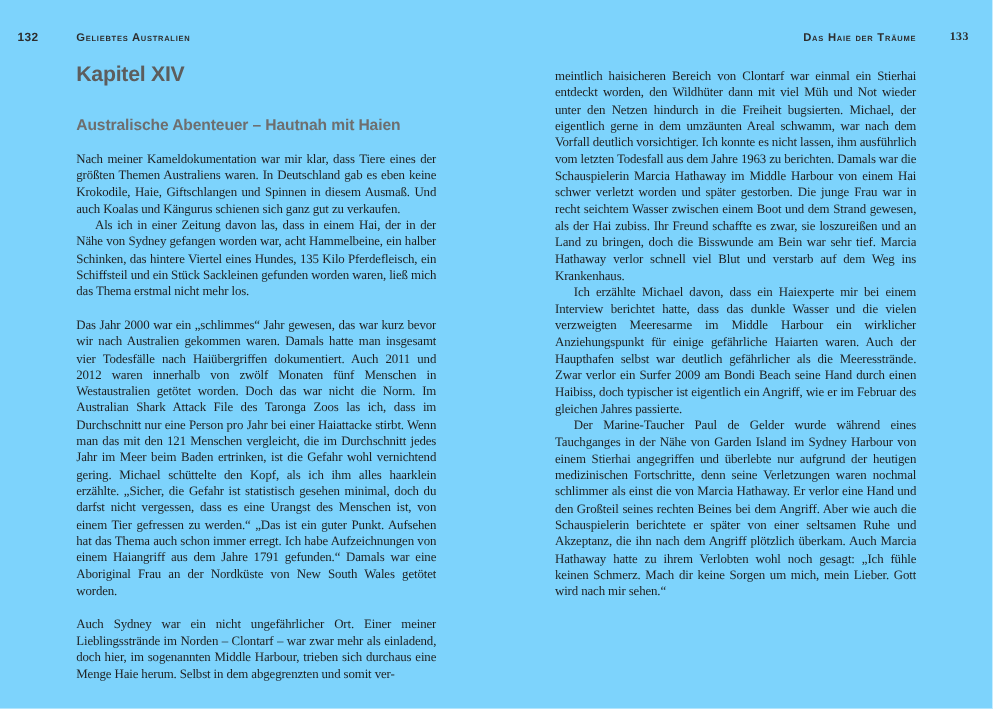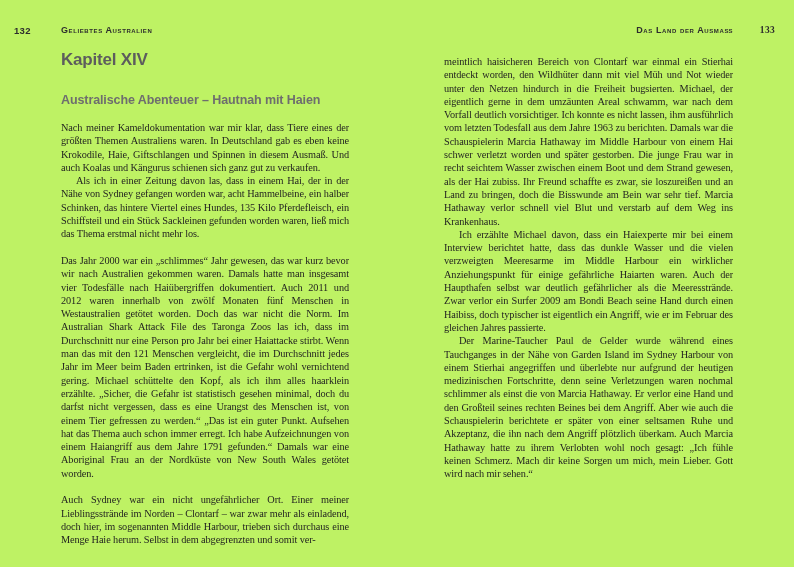--- a/index.html
+++ b/index.html
@@ -1,20 +1,20 @@
 <!DOCTYPE html>
 <html lang="de"><head>
 <meta charset="utf-8">
 <style>
   html, body { margin: 0; padding: 0; background: #ffffff; }
   .canvas {
     position: relative;
     width: 794px;
     height: 567px;
-    background: #bef264;
+    background: #7dd3fc;
     overflow: hidden;
     font-family: "Liberation Serif", serif;
   }
   
   .pagenum {
     position: absolute;
     top: 25px;
     font-family: "Liberation Sans", sans-serif;
     font-size: 9.5px;
     font-weight: bold;
@@ -88,21 +88,21 @@
     <h2 class="section-title">Australische Abenteuer – Hautnah mit Haien</h2>
     <div class="body-col left">
         <p class="para plain">Nach meiner Kameldokumentation war mir klar, dass Tiere eines der größten Themen Australiens waren. In Deutschland gab es eben keine Krokodile, Haie, Giftschlangen und Spinnen in diesem Ausmaß. Und auch Koalas und Kängurus schienen sich ganz gut zu verkaufen.</p>
         <p class="para indent">Als ich in einer Zeitung davon las, dass in einem Hai, der in der Nähe von Sydney gefangen worden war, acht Hammelbeine, ein halber Schinken, das hintere Viertel eines Hundes, 135 Kilo Pferdefleisch, ein Schiffsteil und ein Stück Sackleinen gefunden worden waren, ließ mich das Thema erstmal nicht mehr los.</p>
         <p class="para spaced">Das Jahr 2000 war ein „schlimmes“ Jahr gewesen, das war kurz bevor wir nach Australien gekommen waren. Damals hatte man insgesamt vier Todesfälle nach Haiübergriffen dokumentiert. Auch 2011 und 2012 waren innerhalb von zwölf Monaten fünf Menschen in Westaustralien getötet worden. Doch das war nicht die Norm. Im Australian Shark Attack File des Taronga Zoos las ich, dass im Durchschnitt nur eine Person pro Jahr bei einer Haiattacke stirbt. Wenn man das mit den 121 Menschen vergleicht, die im Durchschnitt jedes Jahr im Meer beim Baden ertrinken, ist die Gefahr wohl vernichtend gering. Michael schüttelte den Kopf, als ich ihm alles haarklein erzählte. „Sicher, die Gefahr ist statistisch gesehen minimal, doch du darfst nicht vergessen, dass es eine Urangst des Menschen ist, von einem Tier gefressen zu werden.“ „Das ist ein guter Punkt. Aufsehen hat das Thema auch schon immer erregt. Ich habe Aufzeichnungen von einem Haiangriff aus dem Jahre 1791 gefunden.“ Damals war eine Aboriginal Frau an der Nordküste von New South Wales getötet worden.</p>
         <p class="para spaced">Auch Sydney war ein nicht ungefährlicher Ort. Einer meiner Lieblingsstrände im Norden – Clontarf – war zwar mehr als einladend, doch hier, im sogenannten Middle Harbour, trieben sich durchaus eine Menge Haie herum. Selbst in dem abgegrenzten und somit ver-</p>
       </div>
   </div>
 
   <div>
-    <span class="running-head right">Das Land der Ausmaß</span>
+    <span class="running-head right">Das Haie der Träume</span>
     <span class="pagenum right">133</span>
     <div class="body-col right">
         <p class="para plain">meintlich haisicheren Bereich von Clontarf war einmal ein Stierhai entdeckt worden, den Wildhüter dann mit viel Müh und Not wieder unter den Netzen hindurch in die Freiheit bugsierten. Michael, der eigentlich gerne in dem umzäunten Areal schwamm, war nach dem Vorfall deutlich vorsichtiger. Ich konnte es nicht lassen, ihm ausführlich vom letzten Todesfall aus dem Jahre 1963 zu berichten. Damals war die Schauspielerin Marcia Hathaway im Middle Harbour von einem Hai schwer verletzt worden und später gestorben. Die junge Frau war in recht seichtem Wasser zwischen einem Boot und dem Strand gewesen, als der Hai zubiss. Ihr Freund schaffte es zwar, sie loszureißen und an Land zu bringen, doch die Bisswunde am Bein war sehr tief. Marcia Hathaway verlor schnell viel Blut und verstarb auf dem Weg ins Krankenhaus.</p>
         <p class="para indent">Ich erzählte Michael davon, dass ein Haiexperte mir bei einem Interview berichtet hatte, dass das dunkle Wasser und die vielen verzweigten Meeresarme im Middle Harbour ein wirklicher Anziehungspunkt für einige gefährliche Haiarten waren. Auch der Haupthafen selbst war deutlich gefährlicher als die Meeresstrände. Zwar verlor ein Surfer 2009 am Bondi Beach seine Hand durch einen Haibiss, doch typischer ist eigentlich ein Angriff, wie er im Februar des gleichen Jahres passierte.</p>
         <p class="para indent">Der Marine-Taucher Paul de Gelder wurde während eines Tauchganges in der Nähe von Garden Island im Sydney Harbour von einem Stierhai angegriffen und überlebte nur aufgrund der heutigen medizinischen Fortschritte, denn seine Verletzungen waren nochmal schlimmer als einst die von Marcia Hathaway. Er verlor eine Hand und den Großteil seines rechten Beines bei dem Angriff. Aber wie auch die Schauspielerin berichtete er später von einer seltsamen Ruhe und Akzeptanz, die ihn nach dem Angriff plötzlich überkam. Auch Marcia Hathaway hatte zu ihrem Verlobten wohl noch gesagt: „Ich fühle keinen Schmerz. Mach dir keine Sorgen um mich, mein Lieber. Gott wird nach mir sehen.“</p>
       </div>
   </div>
 
 </div>
 

